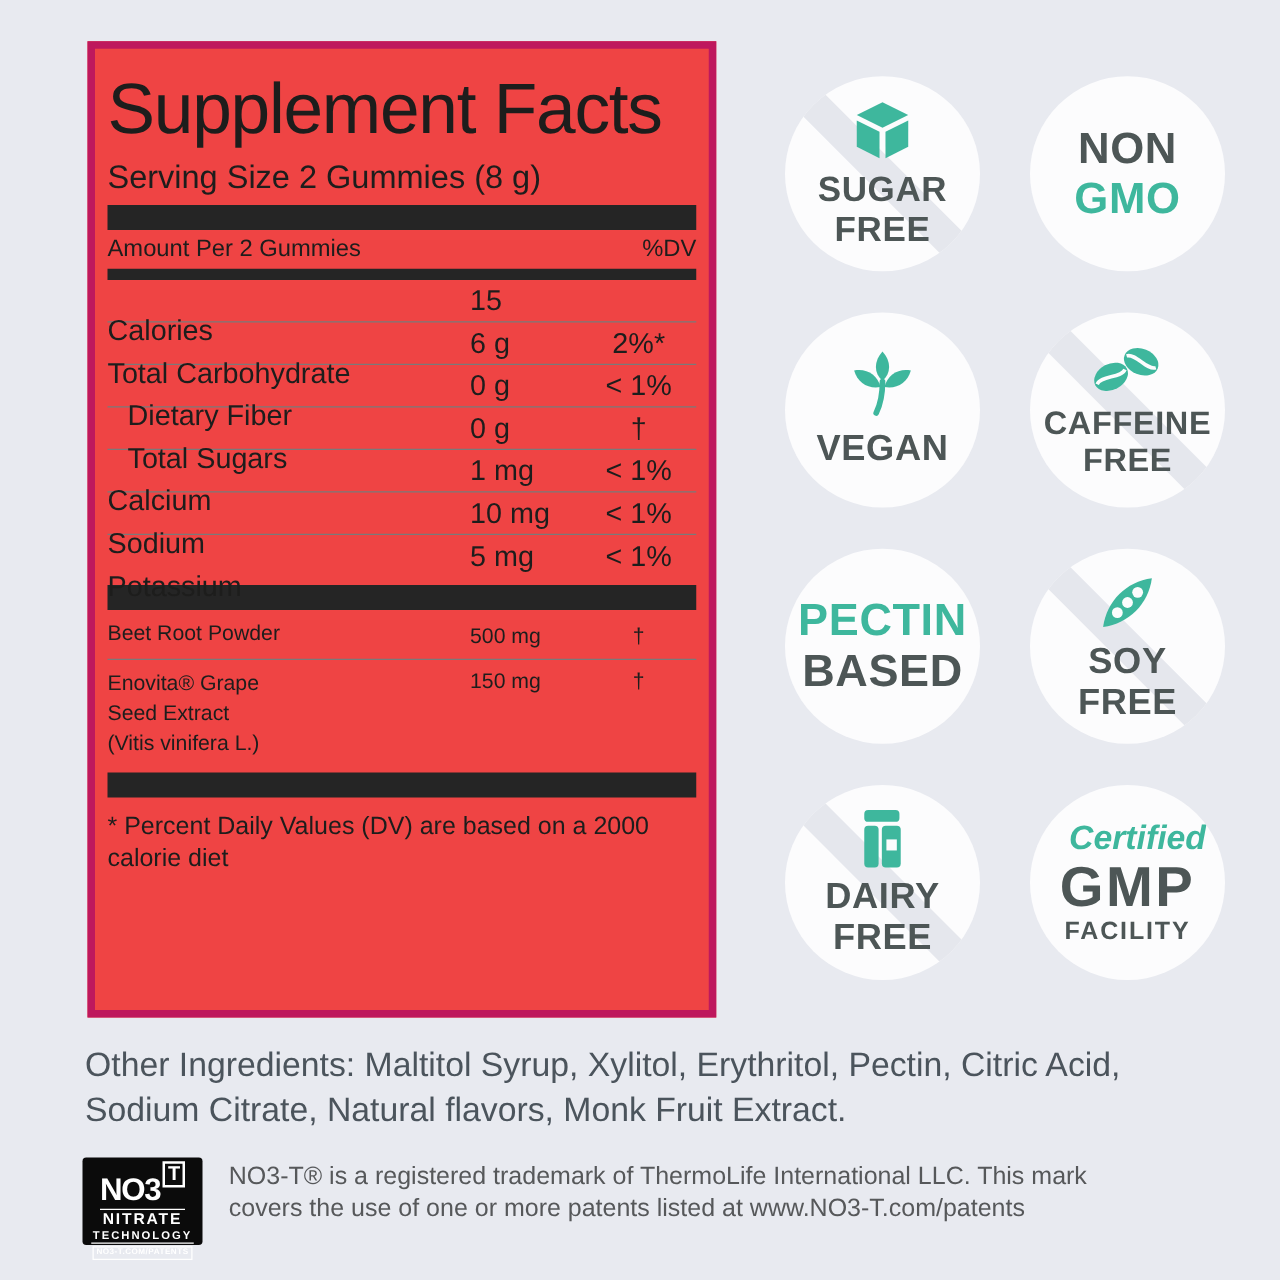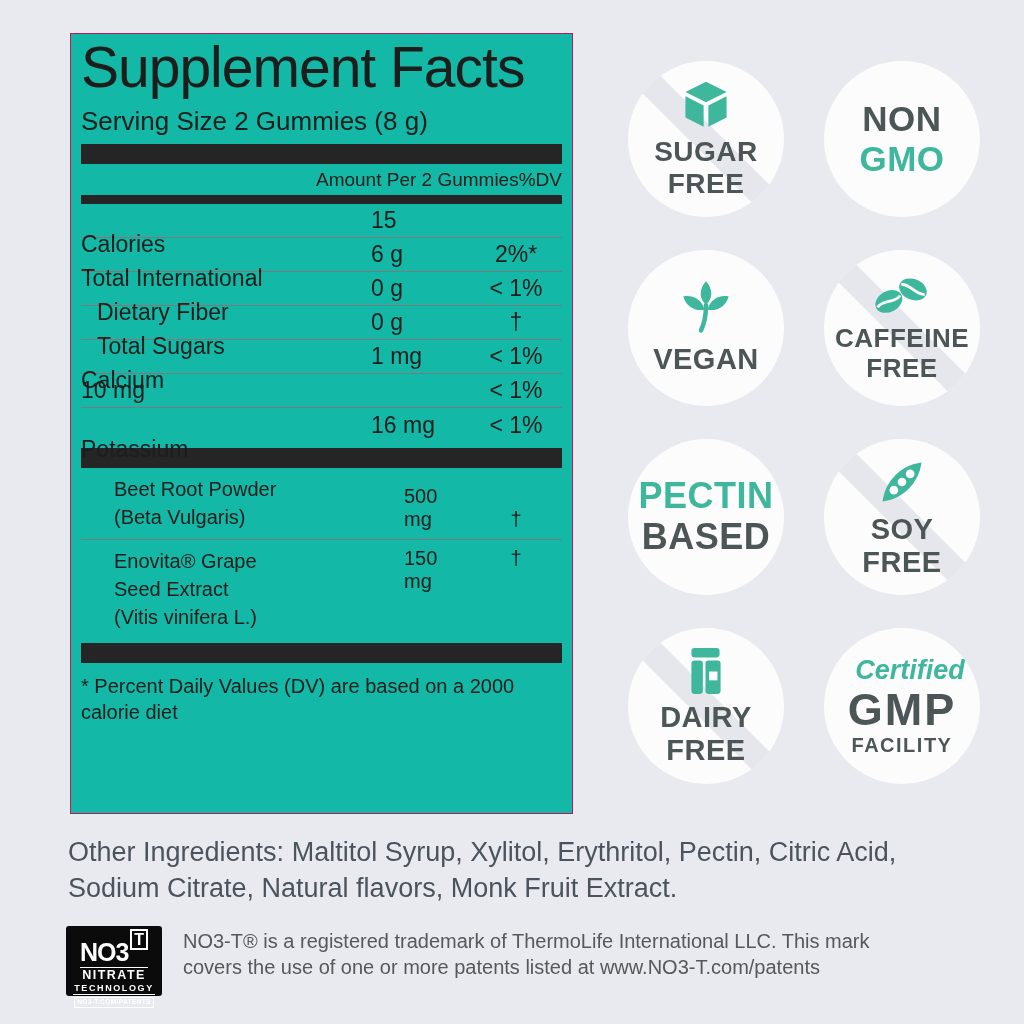--- a/index.html
+++ b/index.html
@@ -15,36 +15,36 @@
     --trademark-text:#56585a;
   }
   *{margin:0;padding:0;box-sizing:border-box;}
   html,body{width:1024px;height:1024px;}
   body{font-family:"Liberation Sans",sans-serif;}
   .canvas{position:relative;width:1024px;height:1024px;background:var(--background);overflow:hidden;}
 
   
   .facts-panel{
     position:absolute;left:70px;top:33px;width:503px;height:781px;
-    background:#14b8a6;border:1px solid #be185d;padding:4px 10px 0 10px;
+    background:#ef4444;border:6px solid #be185d;padding:19px 10px 0 10px;
     color:var(--label-black);
   }
   .sf-title{font-size:57px;font-weight:400;line-height:1.04;letter-spacing:-1px;white-space:nowrap;}
   .sf-serving{font-size:26px;margin-top:9px;}
   .bar{background:var(--bar-black);width:100%;}
   .bar.thick{height:20px;margin-top:7px;}
   .bar.thin{height:9px;}
-  .hdr-row{display:flex;justify-content:flex-end;align-items:center;font-size:19px;padding:5px 0 4px 0;}
+  .hdr-row{display:flex;justify-content:space-between;align-items:center;font-size:19px;padding:5px 0 4px 0;}
   .n-row{display:flex;align-items:center;height:34px;font-size:23px;border-bottom:1.5px solid var(--separator);}
   .n-row.no-border{border-bottom:none;}
   .n-name{flex:0 0 290px;margin-top:48px;}
   .n-name.indent{padding-left:16px;}
   .n-amt{flex:1;text-align:left;}
   .n-dv{flex:0 0 92px;text-align:center;}
-  .b-row{display:flex;font-size:20px;padding:7px 0 8px 0;margin-left:33px;}
+  .b-row{display:flex;font-size:17px;padding:7px 0 8px 0;}
   .b-row.align-end{align-items:flex-end;}
   .b-row.align-start{align-items:flex-start;}
   .b-row .b-name{flex:0 0 290px;line-height:1.4;}
   .b-sep{border-bottom:1.5px solid var(--separator);}
   .sf-footnote{font-size:20px;line-height:1.3;max-width:447px;margin-top:10px;}
   .sf-footnote + .sf-footnote{margin-top:13px;}
 
   
   .badges-grid{
     position:absolute;left:628px;top:61px;
@@ -118,55 +118,55 @@
     </div>
 
     <div class="bar thin"></div>
 
     <div class="n-row">
       <span class="n-name">Calories</span>
       <span class="n-amt">15</span>
       <span class="n-dv"></span>
     </div>
     <div class="n-row">
-      <span class="n-name">Total International</span>
+      <span class="n-name">Total Carbohydrate</span>
       <span class="n-amt">6 g</span>
       <span class="n-dv">2%*</span>
     </div>
     <div class="n-row">
       <span class="n-name indent">Dietary Fiber</span>
       <span class="n-amt">0 g</span>
       <span class="n-dv">&lt; 1%</span>
     </div>
     <div class="n-row">
       <span class="n-name indent">Total Sugars</span>
       <span class="n-amt">0 g</span>
       <span class="n-dv">†</span>
     </div>
     <div class="n-row">
       <span class="n-name">Calcium</span>
       <span class="n-amt">1 mg</span>
       <span class="n-dv">&lt; 1%</span>
     </div>
     <div class="n-row">
+      <span class="n-name">Sodium</span>
       <span class="n-amt">10 mg</span>
       <span class="n-dv">&lt; 1%</span>
     </div>
     <div class="n-row no-border">
       <span class="n-name">Potassium</span>
-      <span class="n-amt">16 mg</span>
+      <span class="n-amt">5 mg</span>
       <span class="n-dv">&lt; 1%</span>
     </div>
 
     <div class="bar thick" style="margin-top:6px;"></div>
 
     <div class="b-row align-end">
       <div class="b-name">
         <div>Beet Root Powder</div>
-        <div>(Beta Vulgaris)</div>
       </div>
       <div class="n-amt">500 mg</div>
       <div class="n-dv">†</div>
     </div>
     <div class="b-sep"></div>
     <div class="b-row align-start">
       <div class="b-name">
         <div>Enovita® Grape</div>
         <div>Seed Extract</div>
         <div>(Vitis vinifera L.)</div>

